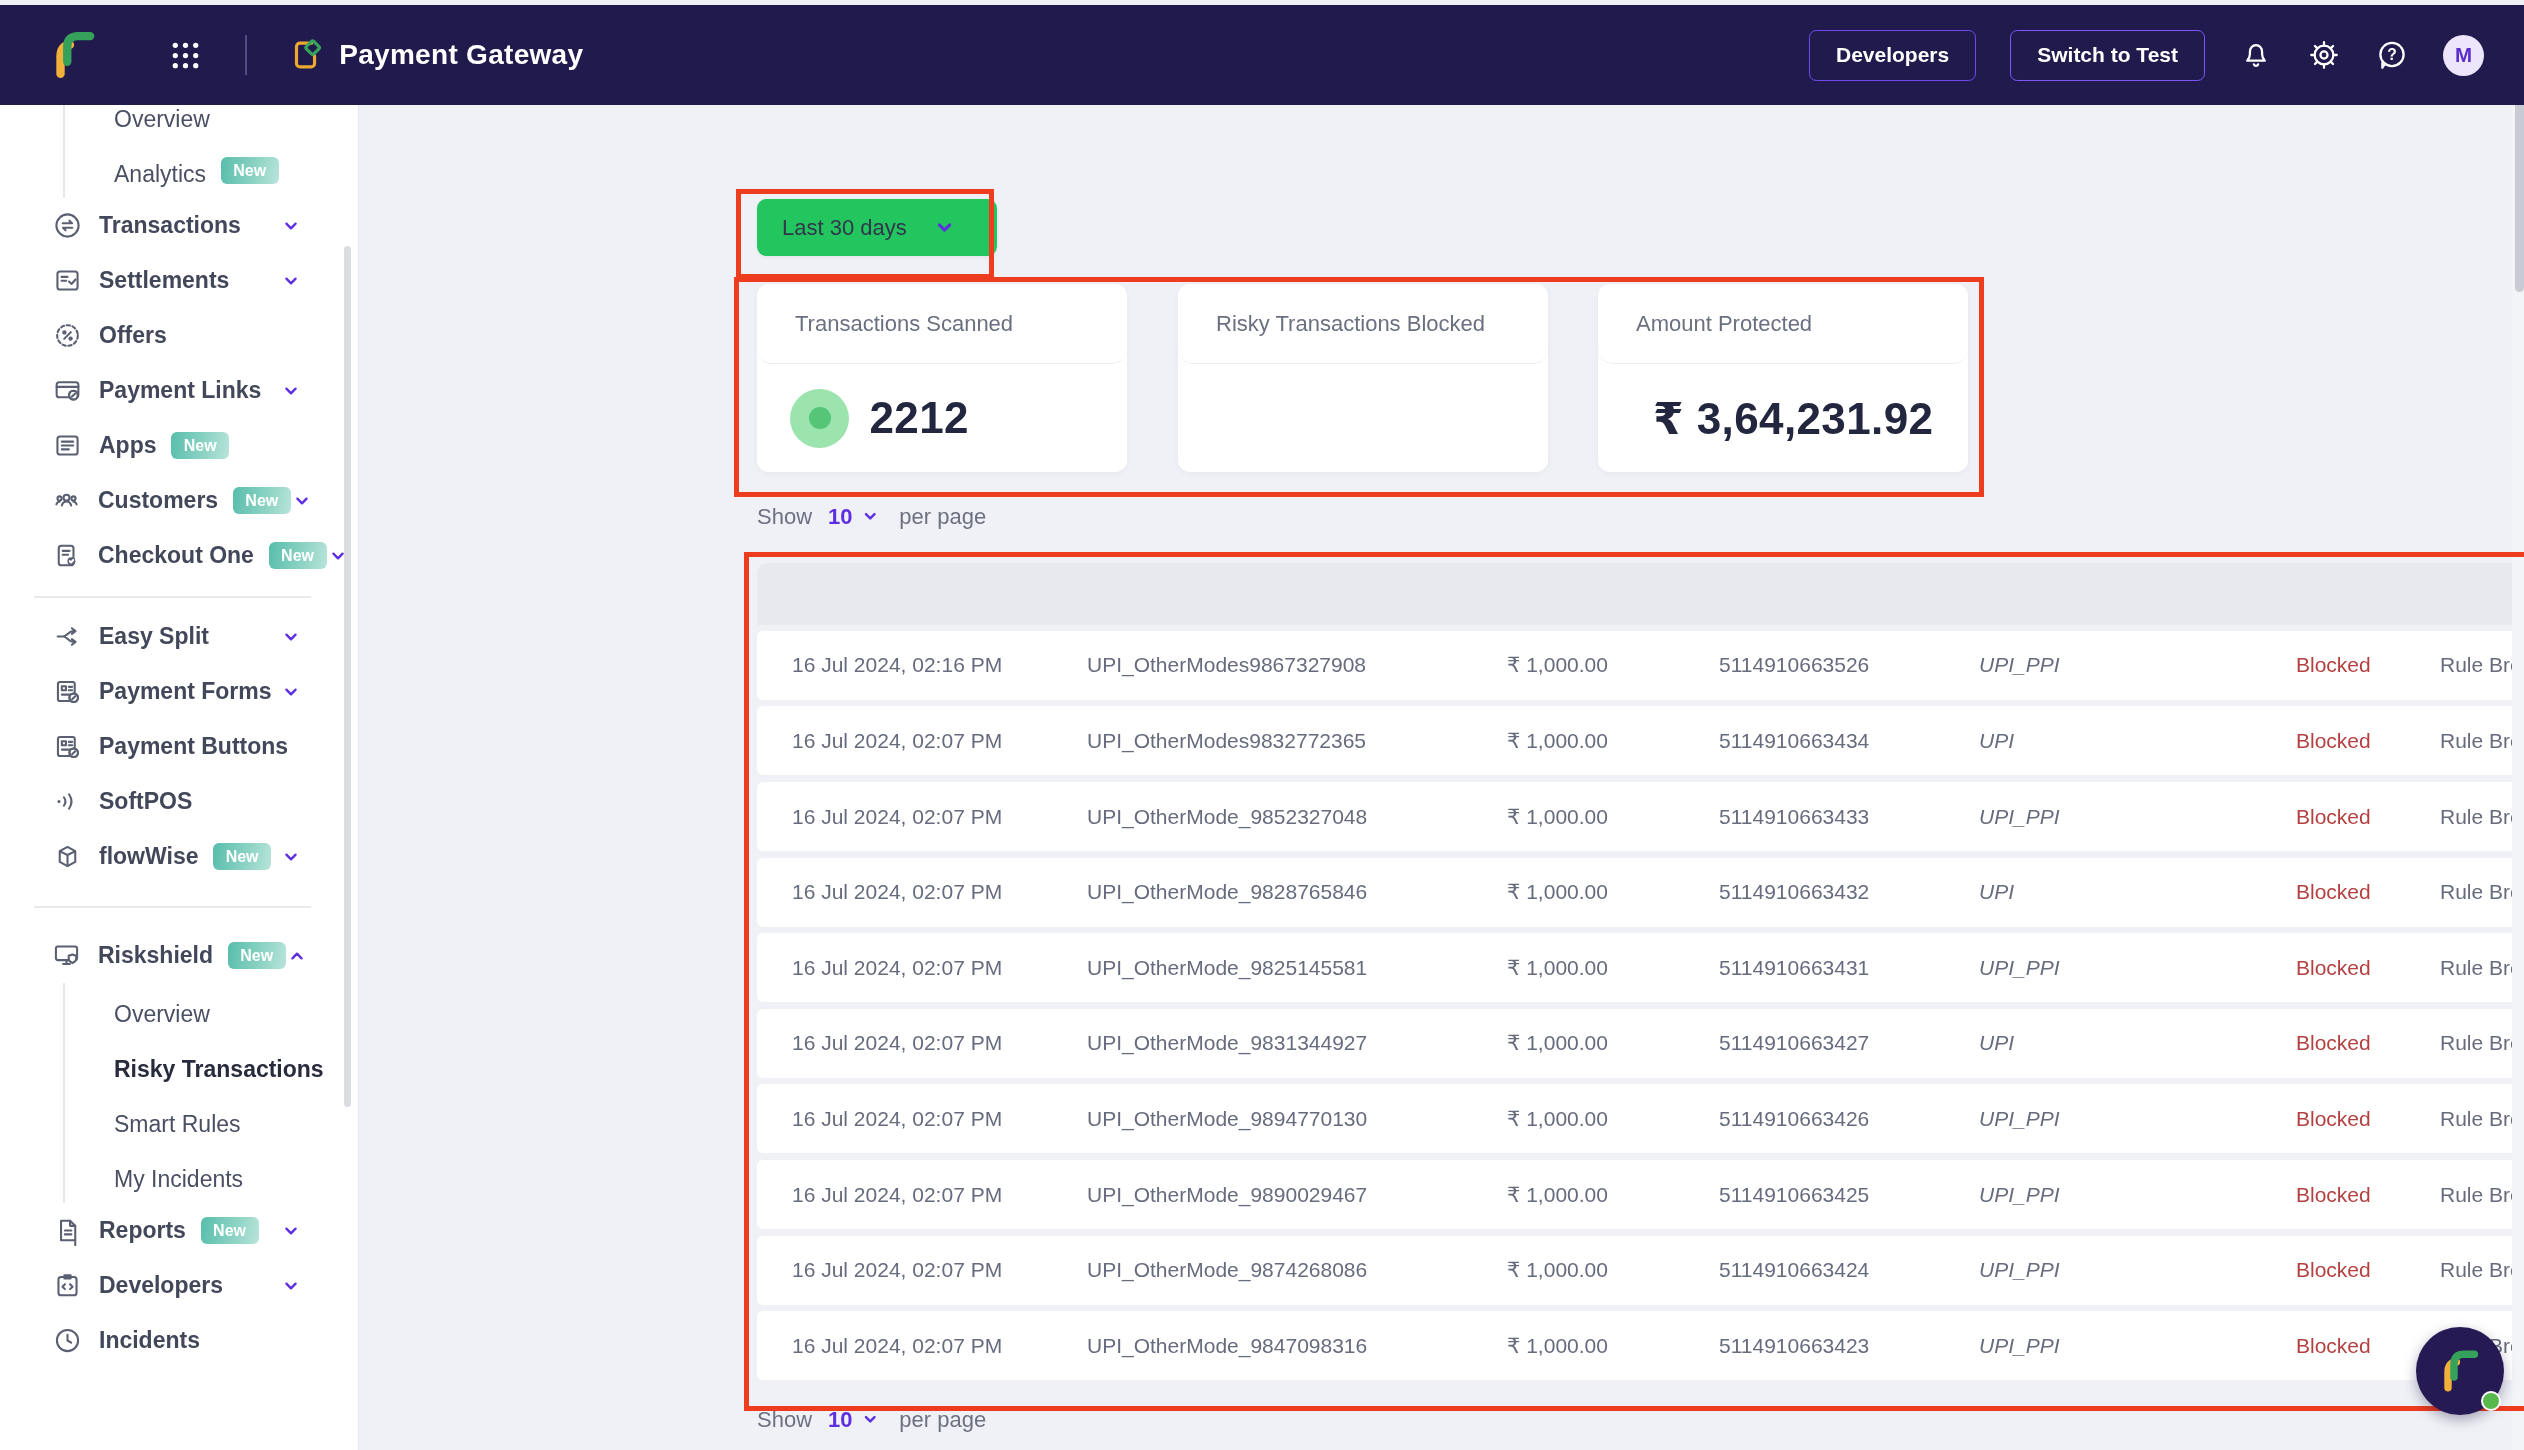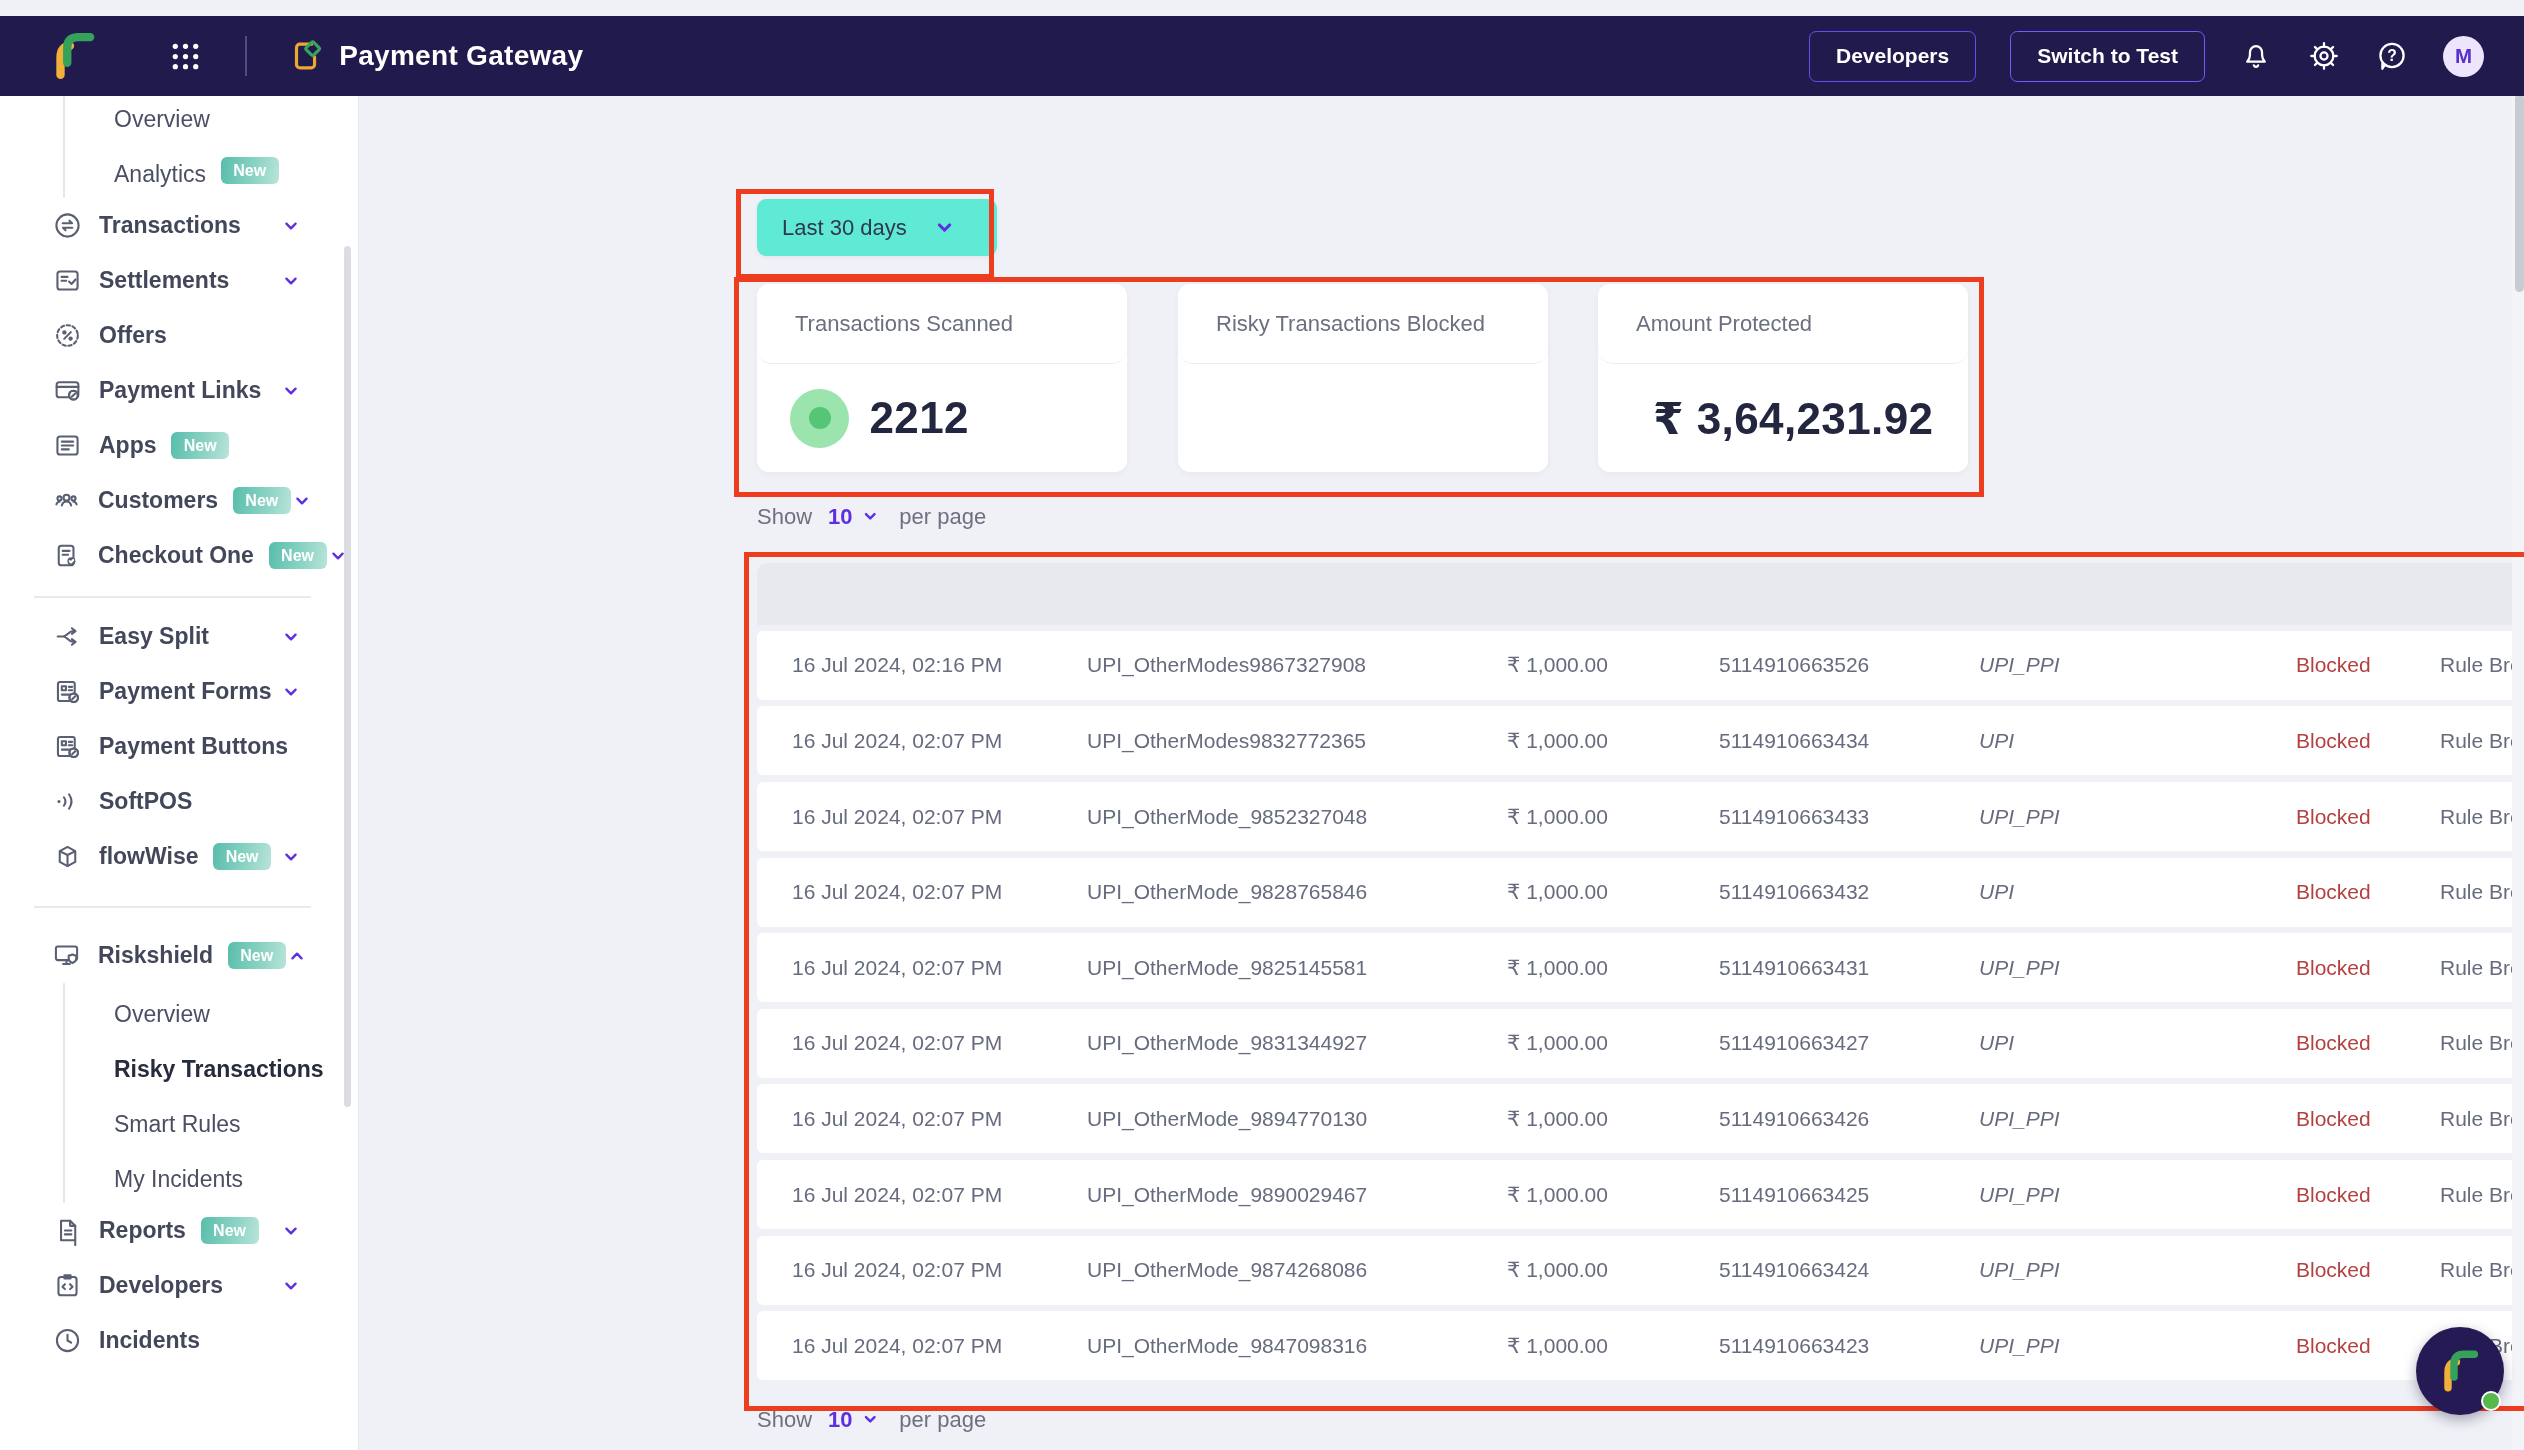--- a/index.html
+++ b/index.html
@@ -4,21 +4,21 @@
 <style>
   html,body{margin:0;padding:0;}
   body{
     width:2525px;height:1451px;position:relative;overflow:hidden;
     background:#f0f1f6;
     font-family:"Liberation Sans","DejaVu Sans",sans-serif;
     -webkit-font-smoothing:antialiased;
   }
   
   .topbar{
-    position:absolute;left:0;top:16px;right:0;height:80px;background:#211a4d;
+    position:absolute;left:0;top:5px;right:0;height:100px;background:#211a4d;
     display:flex;align-items:center;justify-content:space-between;z-index:30;
   }
   .topbar-left{display:flex;align-items:center;padding-left:47px;}
   .brand-logo{width:54px;height:54px;}
   .grid-icon{width:35px;height:35px;margin-left:67px;}
   .topbar-divider{width:1.5px;height:40px;background:#524c85;margin:0 40px 0 42px;}
   .product-icon{width:38px;height:38px;margin-right:14.7px;}
   .product-title{color:#ffffff;font-size:28px;font-weight:700;letter-spacing:0.3px;}
   .topbar-right{display:flex;align-items:center;padding-right:41px;gap:34px;}
   .tb-btn{
@@ -61,21 +61,21 @@
   .t-section .chev{margin-left:0;margin-right:0;}
   .sidebar-scroll-thumb{position:absolute;left:344px;top:158px;width:6.6px;height:861px;border-radius:3.7px;background:#dbdde3;}
   
   .main{position:absolute;left:358px;top:88px;right:0;bottom:0;}
   .annotation{position:absolute;border:5.1px solid #ed3c1e;z-index:25;pointer-events:none;}
   .anno-filter{left:378px;top:101px;width:248px;height:80px;}
   .anno-cards{left:376px;top:189px;width:1240px;height:210px;}
   .anno-table{left:386px;top:464px;width:2108px;height:849px;}
   
   .filter-dd{
-    position:absolute;left:399px;top:111px;width:215px;height:57px;background:#5eead4;border-radius:9.5px;
+    position:absolute;left:399px;top:111px;width:215px;height:57px;background:#22c55e;border-radius:9.5px;
     display:flex;align-items:center;padding-left:25px;cursor:pointer;box-shadow:0 1.5px 4.4px rgba(25,28,70,.05);
   }
   .filter-dd .dd-label{font-size:22px;color:#32374b;font-weight:400;}
   .dd-chev{width:25px;height:25px;stroke:#5e2ee1;fill:none;stroke-width:2.8;stroke-linecap:round;stroke-linejoin:round;margin-left:25px;}
   
   .card{position:absolute;top:196px;height:188px;width:370px;background:#fff;border-radius:11.7px;box-shadow:0 1.5px 5.9px rgba(25,28,70,.04);}
   .card .card-head{height:79px;border-bottom:1.5px solid #ecedf2;display:flex;align-items:center;padding-left:38px;border-radius:15px;}
   .card-label{font-size:22px;color:#6b7081;}
   .card-value-row{height:108px;display:flex;align-items:center;padding-left:55px;}
   .card-value{font-size:44px;font-weight:700;color:#23263f;letter-spacing:0.4px;}

